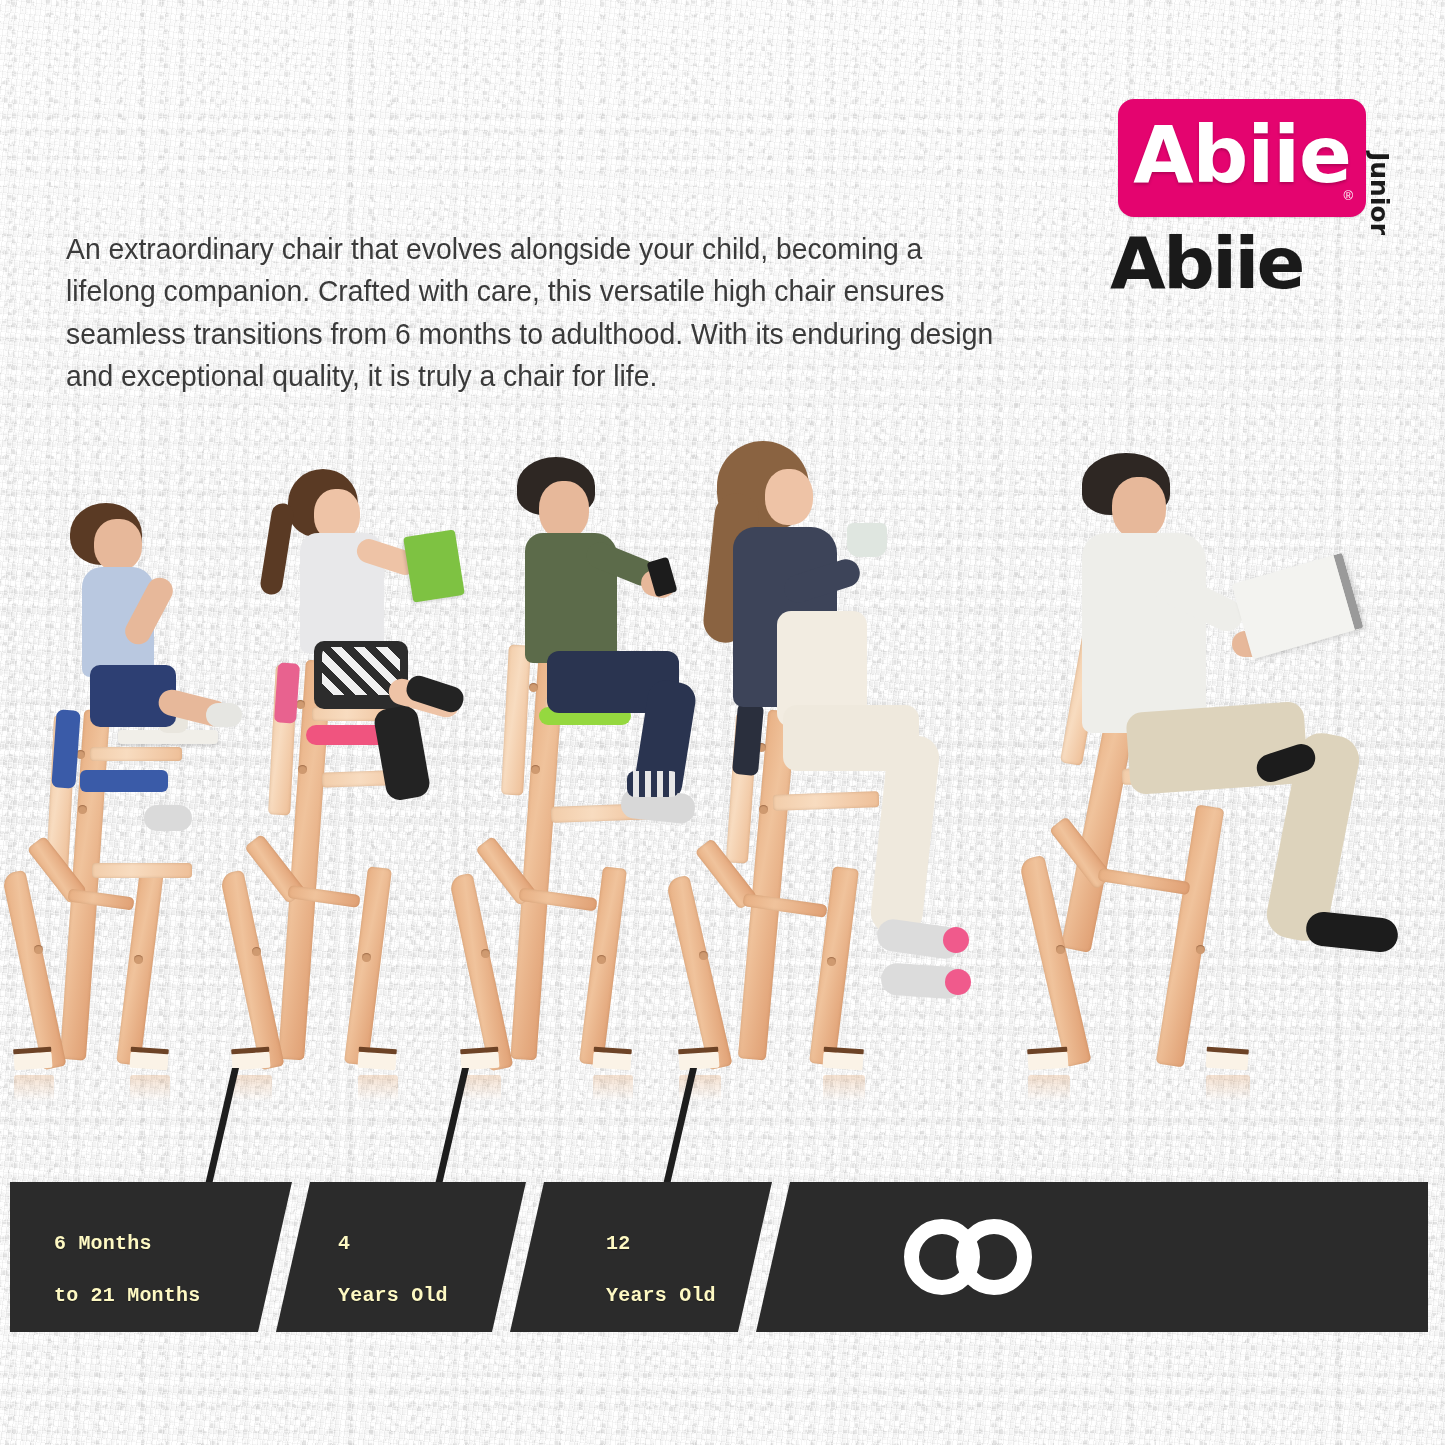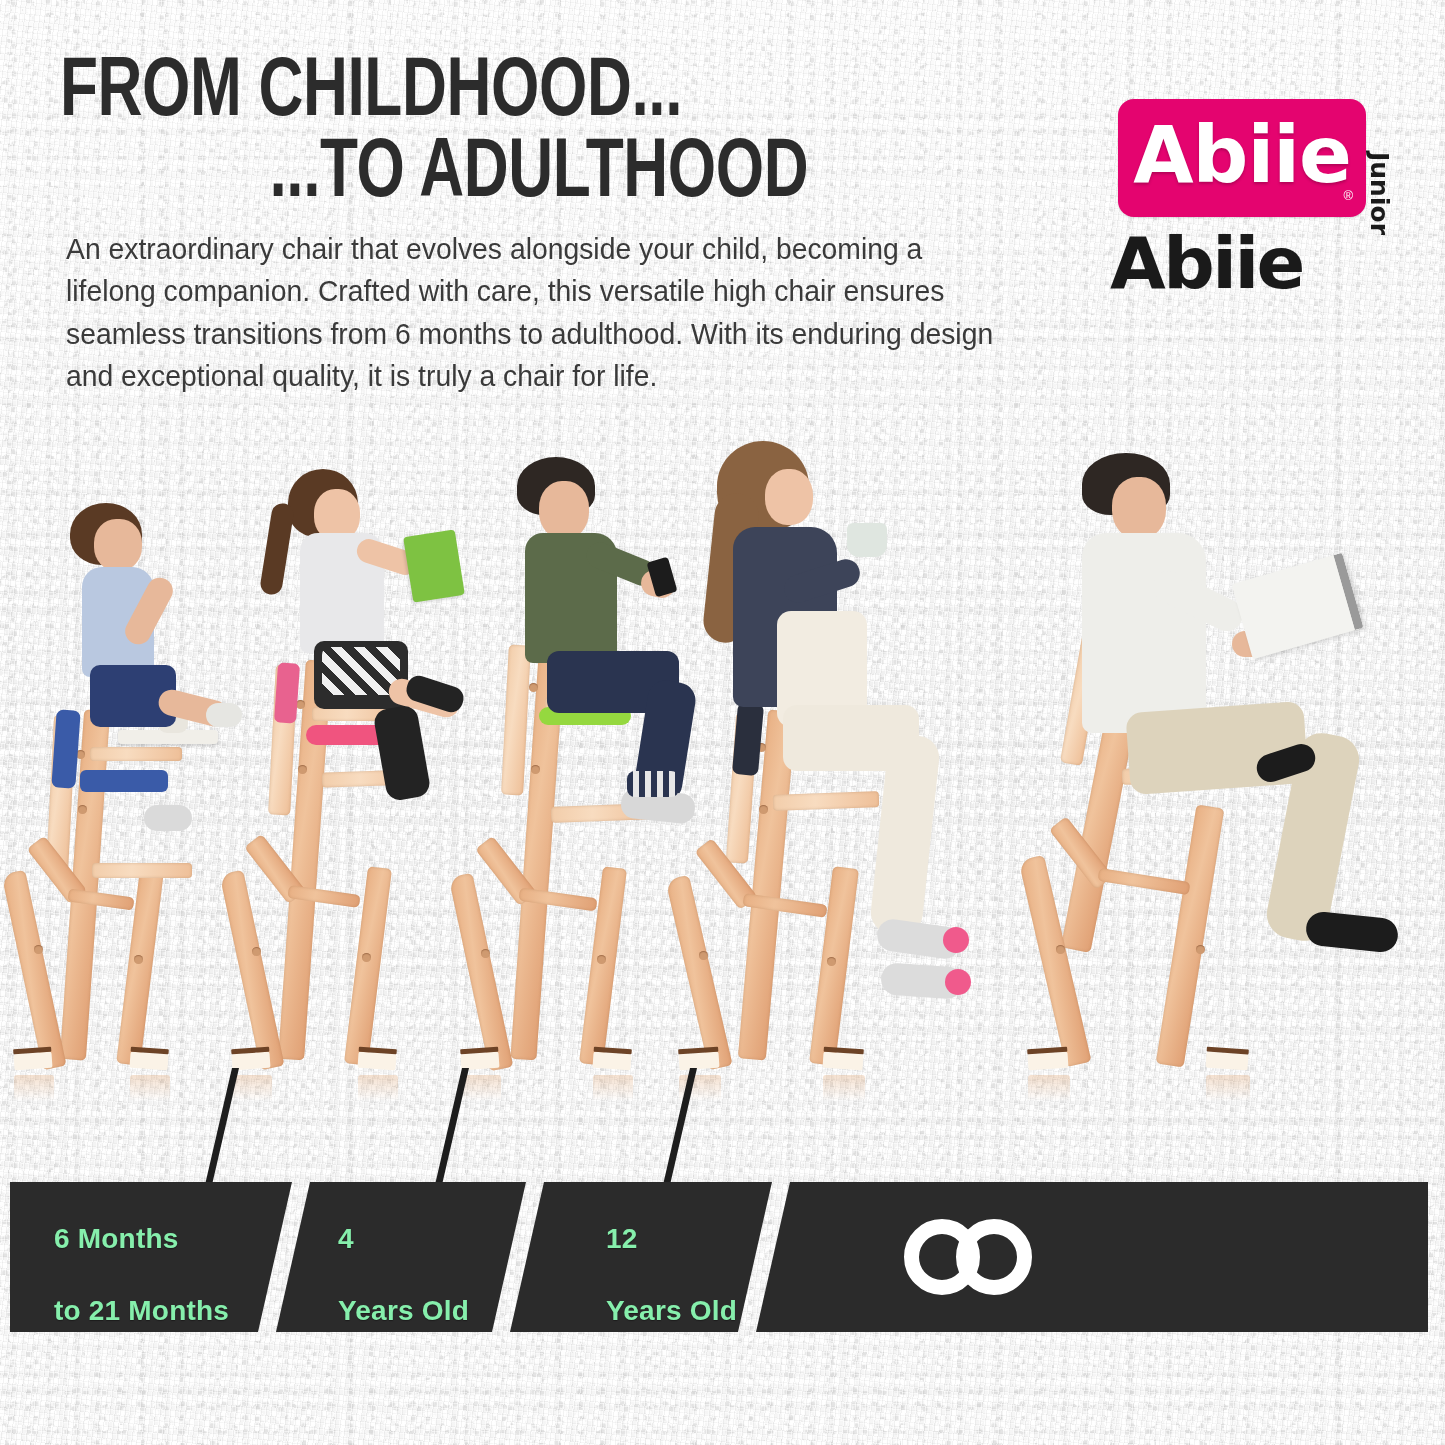--- a/index.html
+++ b/index.html
@@ -116,42 +116,38 @@
   
   .connector{position:absolute;background:#1d1d1d;transform-origin:top center;}
 
   
   .bar-wrap{position:absolute;left:10px;top:1182px;width:1418px;height:150px;}
   .bar-panel{
     position:absolute;top:0;height:150px;background:#2b2b2b;
     display:flex;align-items:center;
   }
   .bar-label{
-    color:#86efac;font-weight:bold;font-size:28px;line-height:1.28;
-    font-family:Liberation Sans, sans-serif;
+    color:#fef9c3;font-weight:bold;font-size:20px;line-height:1.28;
+    font-family:Liberation Mono, monospace;
     white-space:pre-line;letter-spacing:.2px;
     text-shadow:0 1px 1px rgba(0,0,0,.35);
   }
   .infinity{position:relative;width:128px;height:76px;}
   .inf-ring{position:absolute;top:0;width:76px;height:76px;border:15px solid #fff;border-radius:50%;box-sizing:border-box;}
   .inf-ring.l{left:0;}
   .inf-ring.r{left:52px;}
 </style>
 </head>
 <body>
 
 <div id="stage">
 
   <div class="bg-texture"></div>
   <div class="bg-grain"></div>
 
-  <div class="headline">
-    <div class="hl-line">FROM CHILDHOOD...</div>
-    <div class="hl-line second">...TO ADULTHOOD</div>
-  </div>
 
   <div class="lede">An extraordinary chair that evolves alongside your child, becoming a lifelong companion. Crafted with care, this versatile high chair ensures seamless transitions from 6 months to adulthood. With its enduring design and exceptional quality, it is truly a chair for life.</div>
 
   <div class="logo">
     <div class="logo-badge">
       <span class="logo-word">Abiie</span>
       <span class="logo-reg">®</span>
     </div>
     <div class="logo-sub">
       <span class="logo-beyond">Abiie</span>

